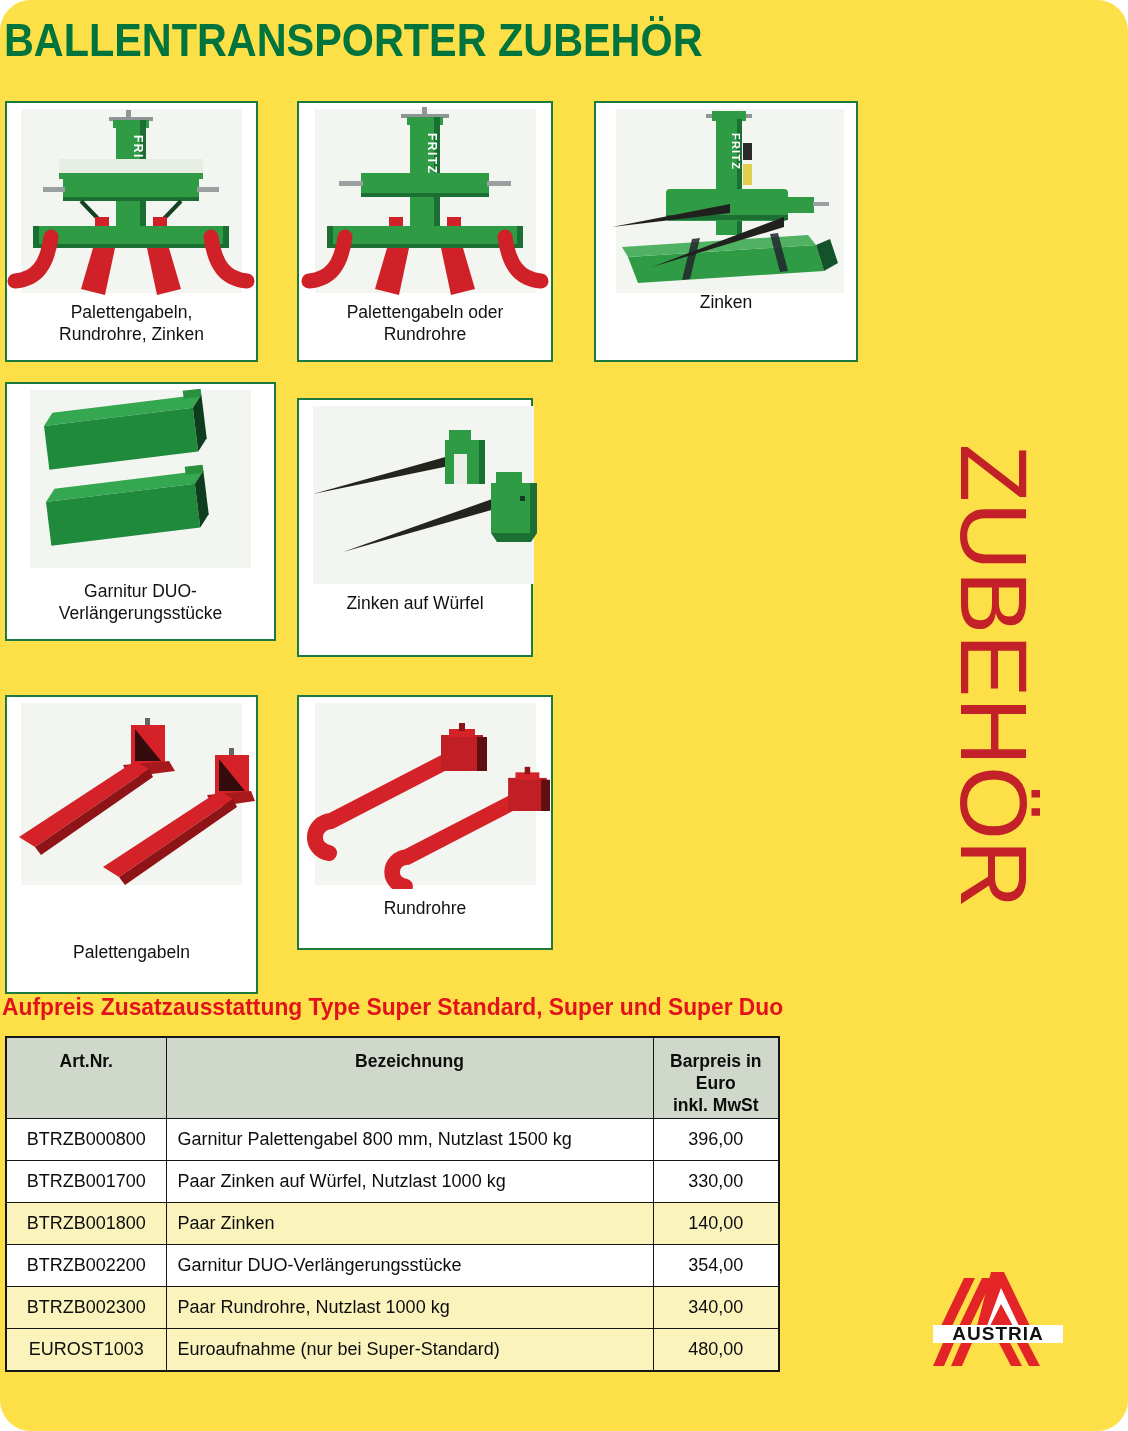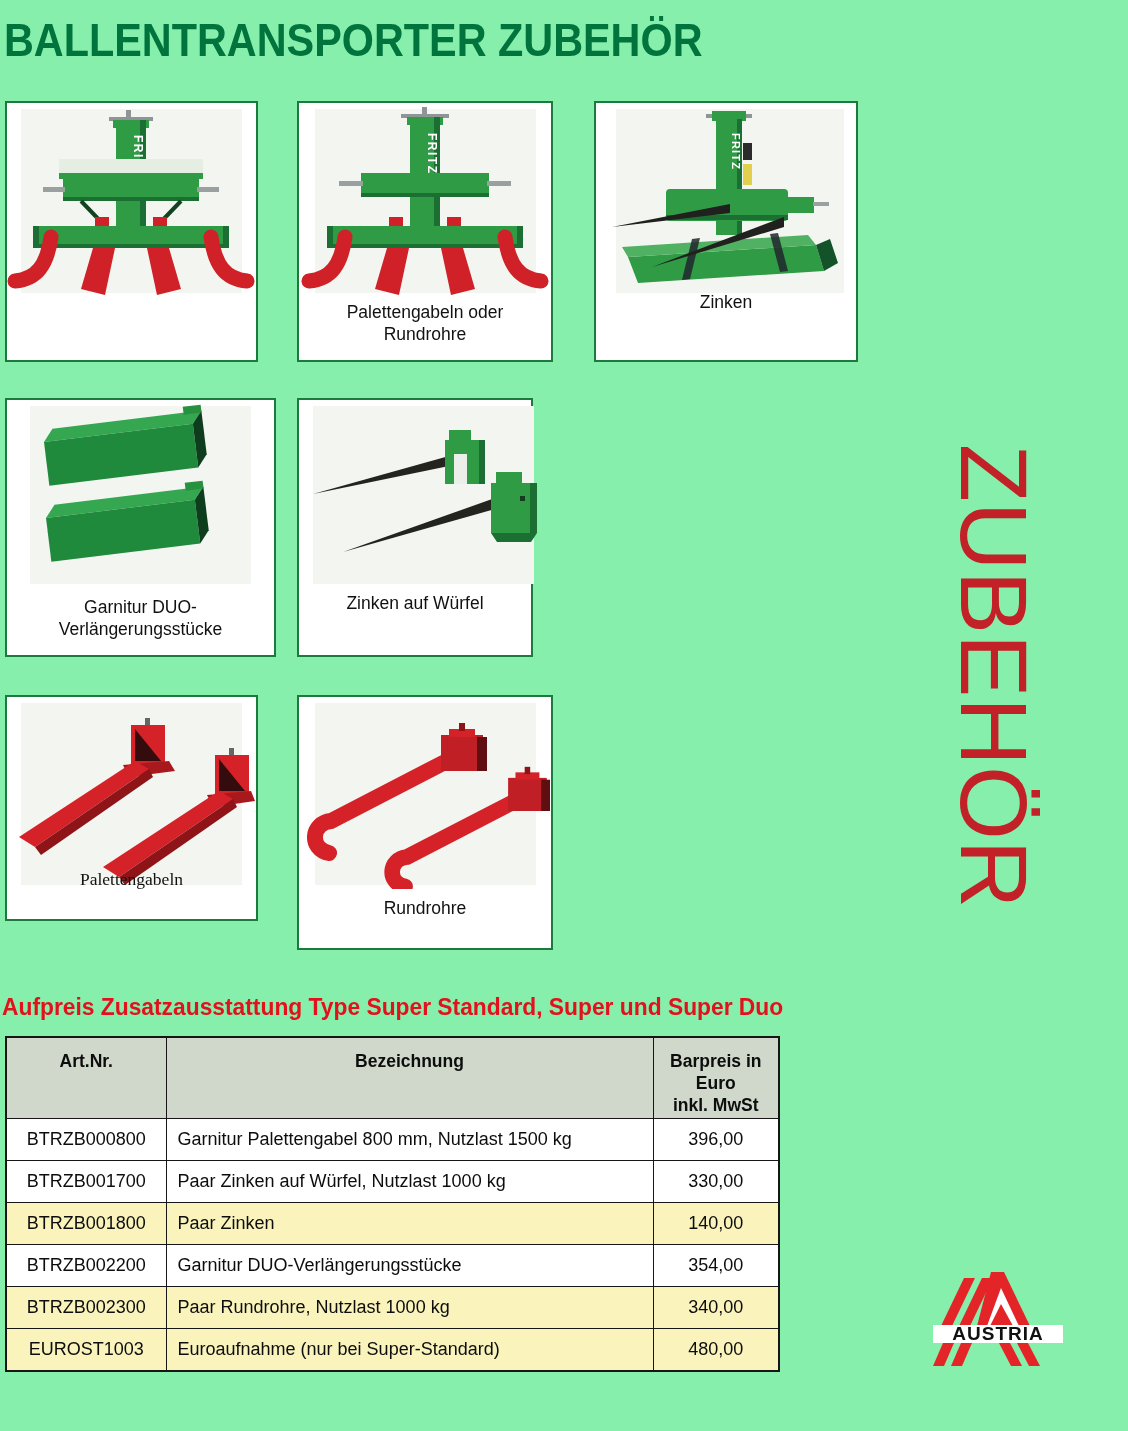--- a/index.html
+++ b/index.html
@@ -1,18 +1,18 @@
 <!DOCTYPE html>
 <html><head>
 <meta charset="utf-8">
 <style>
   html,body{margin:0;padding:0;background:#ffffff;}
   .page{
-    position:relative;width:1128px;height:1431px;background:#86efac;
-    font-family:"Liberation Sans","DejaVu Sans",sans-serif;overflow:hidden;
+    position:relative;width:1128px;height:1431px;background:#fde047;
+    font-family:"Liberation Sans","DejaVu Sans",sans-serif;overflow:hidden;border-radius:31px;
   }
   
   .main-title{
     position:absolute;left:4px;top:12px;margin:0;
     font-size:47px;font-weight:bold;color:#00743c;
     letter-spacing:0px;white-space:nowrap;
     transform:scaleX(0.88);transform-origin:left top;
   }
   .section-heading{
     position:absolute;left:2px;top:993px;margin:0;
@@ -90,20 +90,22 @@
       <rect x="26" y="139" width="196" height="4" fill="#1c6f33"></rect>
       <rect x="26" y="121" width="6" height="22" fill="#1c6f33"></rect>
       <rect x="216" y="121" width="6" height="22" fill="#1c6f33"></rect>
       <rect x="88" y="112" width="14" height="9" fill="#cf2127"></rect>
       <rect x="146" y="112" width="14" height="9" fill="#cf2127"></rect>
       <polygon points="86,143 108,143 98,190 74,184" fill="#cf2127"></polygon>
       <polygon points="140,143 162,143 174,184 150,190" fill="#cf2127"></polygon>
       <path d="M44,132 C40,160 30,174 8,176" stroke="#cf2127" stroke-width="15" fill="none" stroke-linecap="round"></path>
       <path d="M204,132 C208,160 218,174 240,176" stroke="#cf2127" stroke-width="15" fill="none" stroke-linecap="round"></path>
     </svg>
+    <div class="caption cap-b16">Palettengabeln,
+Rundrohre, Zinken</div>
   </div>
 
   <div class="product-box" style="left:297px;top:101px;width:256px;height:261px;">
     <svg width="249" height="194" viewBox="0 0 249 194">
       <rect x="14" y="4" width="221" height="184" fill="#f3f5f1"></rect>
       <rect x="100" y="9" width="48" height="4" fill="#8f9596"></rect>
       <rect x="121" y="2" width="5" height="11" fill="#8f9596"></rect>
       <rect x="106" y="12" width="36" height="8" fill="#2f9b45"></rect>
       <rect x="109" y="12" width="30" height="120" fill="#2f9b45"></rect>
       <rect x="133" y="12" width="6" height="120" fill="#1c6f33"></rect>
@@ -145,21 +147,21 @@
       <polygon points="26,152 214,140 206,130 20,142" fill="#4fb161"></polygon>
       <polygon points="214,140 222,166 236,158 228,134" fill="#14532a"></polygon>
       <polygon points="90,134 98,133 88,174 80,175" fill="#20262b" opacity="0.85"></polygon>
       <polygon points="168,129 176,128 186,166 178,167" fill="#20262b" opacity="0.85"></polygon>
       <polygon points="10,122 128,99 128,108" fill="#20201e"></polygon>
       <polygon points="50,162 182,112 182,122" fill="#20201e"></polygon>
     </svg>
     <div class="caption cap-b46">Zinken</div>
   </div>
 
-  <div class="product-box" style="left:5px;top:398px;width:271px;height:259px;">
+  <div class="product-box" style="left:5px;top:382px;width:271px;height:259px;">
     <svg width="249" height="186" viewBox="0 0 249 186">
       <rect x="14" y="4" width="221" height="178" fill="#f3f5f1"></rect>
       <g transform="translate(28,40) rotate(-7)">
         <polygon points="0,0 150,0 160,-12 10,-12" fill="#35a750"></polygon>
         <rect x="0" y="0" width="150" height="44" fill="#1f8a3c"></rect>
         <polygon points="150,0 160,-12 160,32 150,44" fill="#0d3d1d"></polygon>
         <rect x="142" y="-18" width="18" height="8" fill="#27913f"></rect>
       </g>
       <g transform="translate(30,116) rotate(-7)">
         <polygon points="0,0 150,0 160,-12 10,-12" fill="#35a750"></polygon>
@@ -183,21 +185,21 @@
       <polygon points="44,150 196,96 196,107" fill="#24241f"></polygon>
       <rect x="197" y="70" width="26" height="13" fill="#2f9b45"></rect>
       <rect x="192" y="81" width="46" height="50" fill="#2f9b45"></rect>
       <rect x="231" y="81" width="7" height="50" fill="#1c6f33"></rect>
       <rect x="221" y="94" width="5" height="5" fill="#143a20"></rect>
       <polygon points="192,131 238,131 232,140 198,140" fill="#1c6f33"></polygon>
     </svg>
     <div class="caption cap-b40">Zinken auf Würfel</div>
   </div>
 
-  <div class="product-box" style="left:5px;top:695px;width:253px;height:226px;font-family:Liberation Serif, serif;">
+  <div class="product-box" style="left:5px;top:695px;width:253px;height:299px;">
     <svg width="249" height="190" viewBox="0 0 249 190">
       <rect x="14" y="4" width="221" height="182" fill="#f3f5f1"></rect>
       <g transform="translate(12,26)">
         <rect x="126" y="-7" width="5" height="9" fill="#666666"></rect>
         <rect x="112" y="0" width="34" height="40" fill="#d42228"></rect>
         <polygon points="116,4 142,36 116,36" fill="#350c0d"></polygon>
         <polygon points="104,40 150,36 156,46 110,52" fill="#a8191e"></polygon>
         <polygon points="0,112 116,36 130,44 16,122" fill="#d42228"></polygon>
         <polygon points="16,122 130,44 134,52 22,130" fill="#8f1418"></polygon>
       </g>

